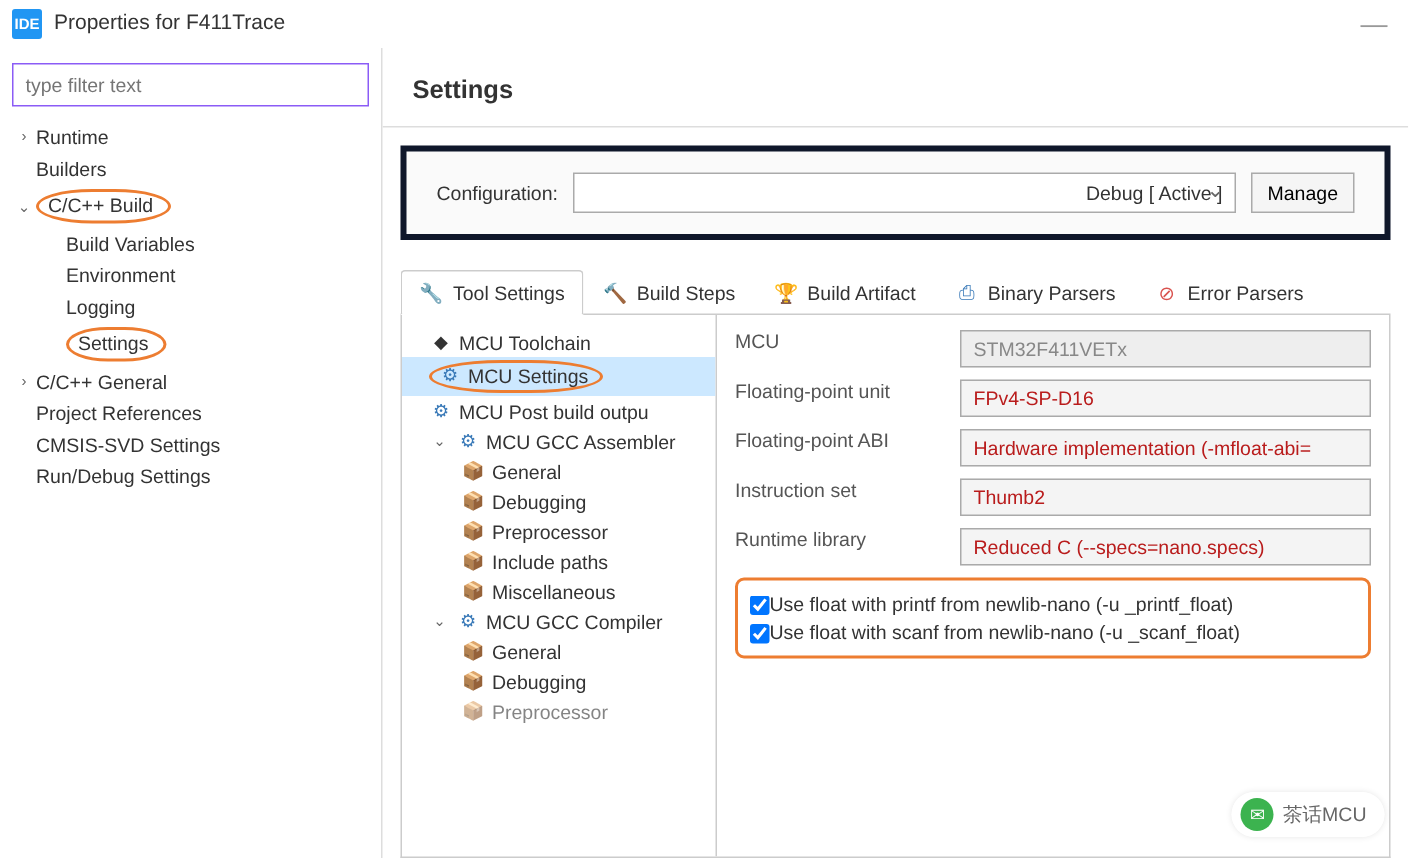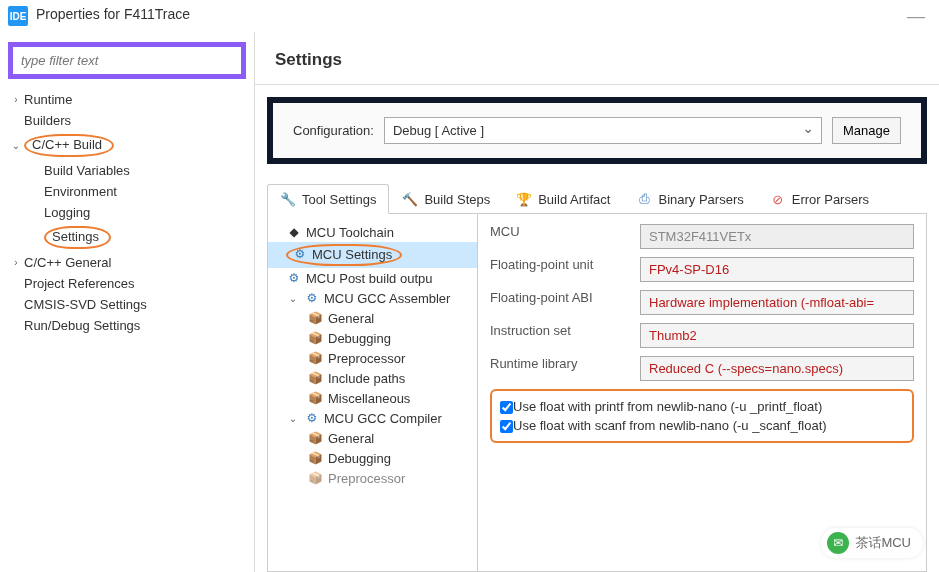--- a/index.html
+++ b/index.html
@@ -3,33 +3,33 @@
 <meta charset="utf-8">
 <style>
 * { box-sizing: border-box; margin: 0; padding: 0; }
 body { font-family: "Segoe UI", Arial, sans-serif; font-size: 13px; color: #333; background: #fff; width: 939px; height: 572px; overflow: hidden; }
 .window { display: flex; flex-direction: column; height: 100%; }
 .titlebar { display: flex; align-items: flex-start; padding: 6px 8px; gap: 8px; }
 .ide-logo { width: 20px; height: 20px; background: #2196F3; color: #fff; font-size: 10px; font-weight: bold; display: flex; align-items: center; justify-content: center; border-radius: 2px; }
 .title-text { font-size: 14px; color: #333; }
 .body { display: flex; flex: 1; overflow: hidden; }
 .left-pane { width: 255px; padding: 10px 8px 0 8px; border-right: 1px solid #ddd; }
-.filter-input { width: 100%; padding: 6px 8px; border: 5px solid #8b5cf6; font-size: 13px; color: #ef4444; margin-bottom: 10px; font-style: italic; }
+.filter-input { width: 100%; padding: 6px 8px; border: 1px solid #8b5cf6; font-size: 13px; color: #ef4444; margin-bottom: 10px; }
 .tree { list-style: none; }
 .tree li { padding: 3px 0; cursor: pointer; display: flex; align-items: center; }
 .tree .chev { width: 16px; display: inline-block; text-align: center; color: #666; font-size: 10px; }
 .tree .indent1 { padding-left: 36px; }
 .tree .indent0 { padding-left: 0; }
 .highlight-oval { border: 2.5px solid #ED7D31; border-radius: 50%/60%; padding: 1px 10px 3px 6px; display: inline-block; }
 .right-pane { flex: 1; display: flex; flex-direction: column; overflow: hidden; }
 .settings-header { padding: 18px 20px 14px 20px; font-size: 17px; font-weight: bold; border-bottom: 1px solid #ddd; }
-.config-row { display: flex; align-items: center; padding: 14px 20px; border-bottom: 1px solid #eee; gap: 10px; background: #fafafa; margin: 12px 12px 2px 12px; border: 6px solid #0f172a; }
+.config-row { display: flex; align-items: center; padding: 14px 20px; border-bottom: 1px solid #eee; gap: 10px; background: #fafafa; margin: 12px 12px 2px 12px; border: 4px solid #0f172a; }
 .config-label { font-size: 13px; }
 .config-select { flex: 1; padding: 5px 8px; border: 1px solid #aaa; background: #fff; font-size: 13px; appearance: none; position: relative; }
-.config-select-wrap { flex: 1; position: relative; }
+.config-select-wrap { flex: 1; position: relative; text-align: right; }
 .config-select-wrap::after { content: "⌄"; position: absolute; right: 8px; top: 3px; color: #666; pointer-events: none; font-size: 14px; }
 .manage-btn { padding: 5px 10px; border: 1px solid #aaa; background: #f5f5f5; cursor: pointer; font-size: 13px; }
 .tabs { display: flex; border-bottom: 1px solid #ccc; margin: 18px 12px 0 12px; }
 .tab { padding: 6px 12px; display: flex; align-items: center; gap: 6px; cursor: pointer; font-size: 13px; border: 1px solid transparent; border-bottom: none; }
 .tab.active { background: #fff; border-color: #ccc; border-bottom: 1px solid #fff; margin-bottom: -1px; border-radius: 3px 3px 0 0; }
 .tab-icon { width: 16px; height: 16px; display: inline-flex; align-items: center; justify-content: center; }
 .content-row { display: flex; flex: 1; overflow: hidden; margin: 0 12px; border: 1px solid #ccc; border-top: none; }
 .tool-tree-pane { width: 210px; border-right: 1px solid #ccc; padding: 8px 0; overflow: hidden; }
 .tool-tree { list-style: none; }
 .tool-tree li { padding: 2px 6px; display: flex; align-items: center; gap: 4px; cursor: pointer; white-space: nowrap; font-size: 13px; }

